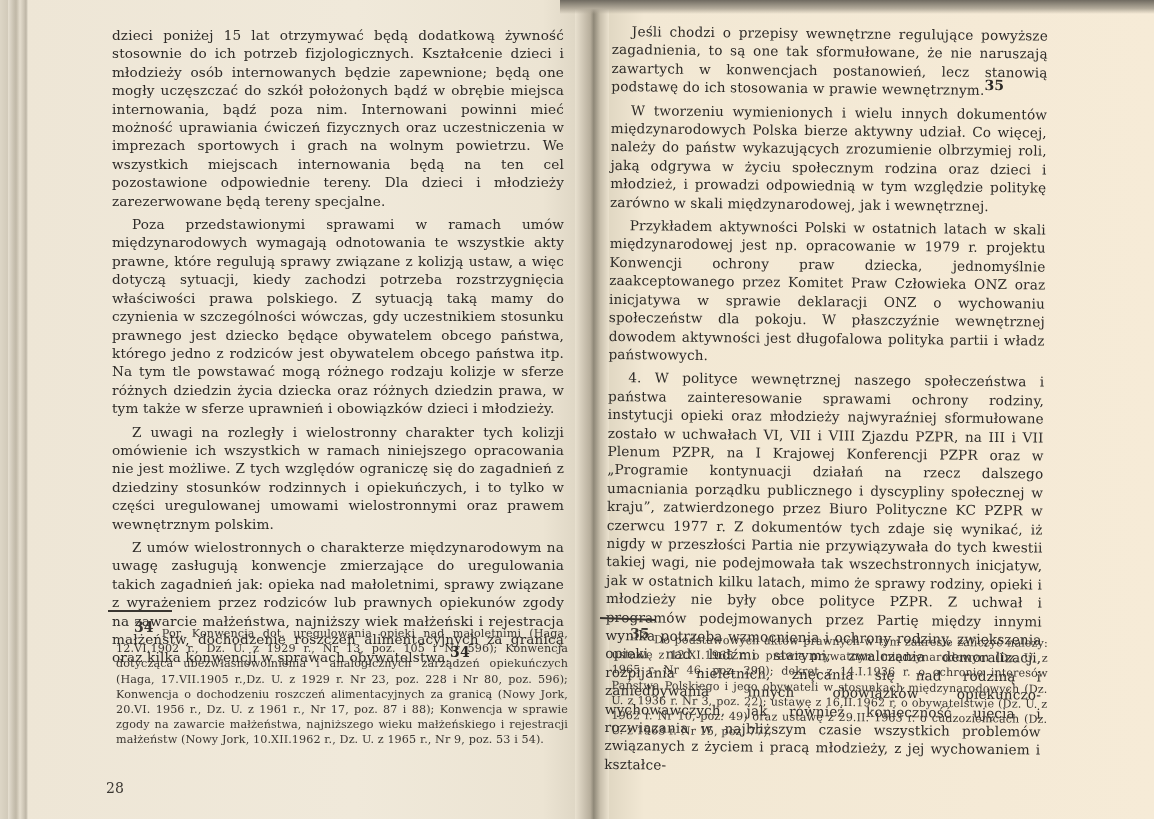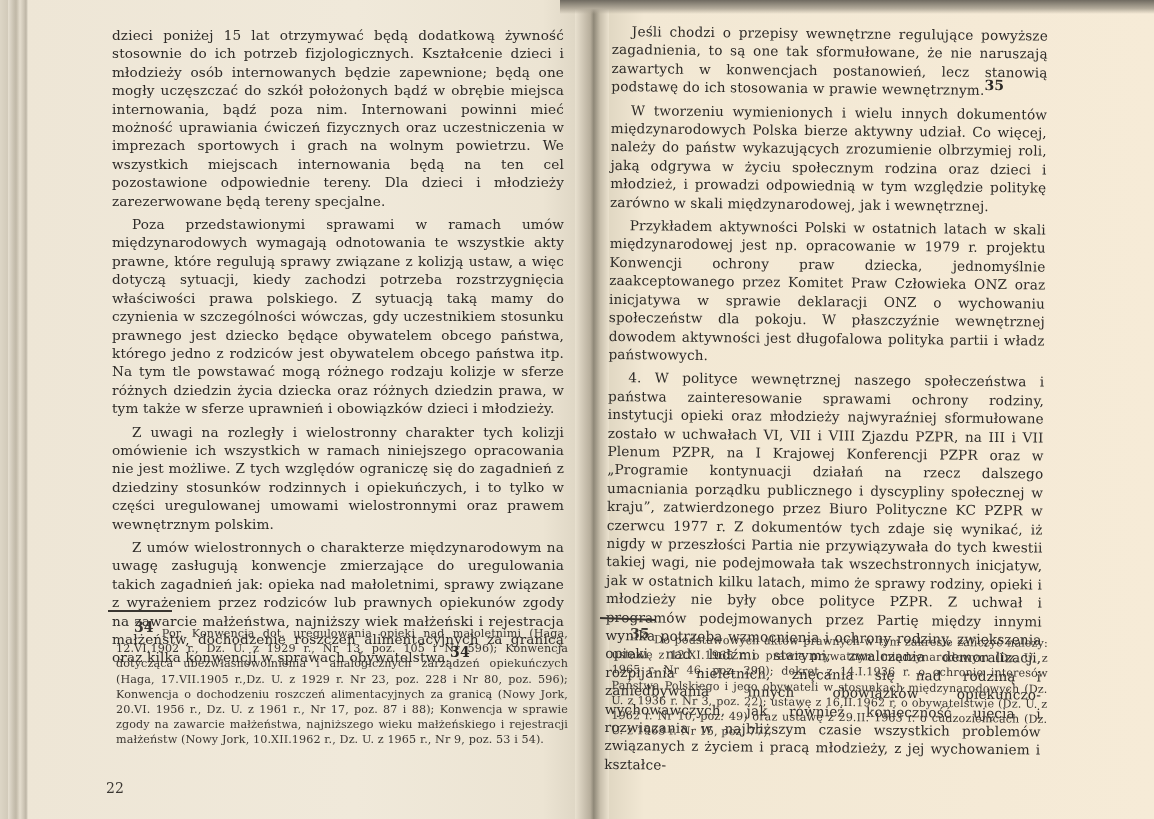--- a/index.html
+++ b/index.html
@@ -67,21 +67,21 @@
     <p>dzieci poniżej 15 lat otrzymywać będą dodatkową żywność stosownie do ich potrzeb fizjologicznych. Kształcenie dzieci i młodzieży osób internowanych będzie zapewnione; będą one mogły uczęszczać do szkół położonych bądź w obrębie miejsca internowania, bądź poza nim. Internowani powinni mieć możność uprawiania ćwiczeń fizycznych oraz uczestniczenia w imprezach sportowych i grach na wolnym powietrzu. We wszystkich miejscach internowania będą na ten cel pozostawione odpowiednie tereny. Dla dzieci i młodzieży zarezerwowane będą tereny specjalne.</p>
     <p class="ind gap">Poza przedstawionymi sprawami w ramach umów międzynarodowych wymagają odnotowania te wszystkie akty prawne, które regulują sprawy związane z kolizją ustaw, a więc dotyczą sytuacji, kiedy zachodzi potrzeba rozstrzygnięcia właściwości prawa polskiego. Z sytuacją taką mamy do czynienia w szczególności wówczas, gdy uczestnikiem stosunku prawnego jest dziecko będące obywatelem obcego państwa, którego jedno z rodziców jest obywatelem obcego państwa itp. Na tym tle powstawać mogą różnego rodzaju kolizje w sferze różnych dziedzin życia dziecka oraz różnych dziedzin prawa, w tym także w sferze uprawnień i obowiązków dzieci i młodzieży.</p>
     <p class="ind gap">Z uwagi na rozległy i wielostronny charakter tych kolizji omówienie ich wszystkich w ramach niniejszego opracowania nie jest możliwe. Z tych względów ograniczę się do zagadnień z dziedziny stosunków rodzinnych i opiekuńczych, i to tylko w części uregulowanej umowami wielostronnymi oraz prawem wewnętrznym polskim.</p>
     <p class="ind gap"><span>Z umów wielostronnych o charakterze międzynarodowym na uwagę zasługują konwencje zmierzające do uregulowania takich zagadnień jak: opieka nad małoletnimi, sprawy związane z wyrażeniem przez rodziców lub prawnych opiekunów zgody na zawarcie małżeństwa, najniższy wiek małżeński i rejestracja małżeństw, dochodzenie roszczeń alimentacyjnych za granicą oraz kilka konwencji w sprawach obywatelstwa.</span><sup>34</sup></p>
   </div>
 
   <div class="rule rule-left"></div>
   <div class="fn left-fn">
     <p><sup>34</sup> <span>Por. Konwencja dot. uregulowania opieki nad małoletnimi (Haga, 12.VI.1902 r., Dz. U. z 1929 r., Nr 13, poz. 105 i Nr 596); Konwencja dotycząca ubezwłasnowolnienia i analogicznych zarządzeń opiekuńczych (Haga, 17.VII.1905 r.,Dz. U. z 1929 r. Nr 23, poz. 228 i Nr 80, poz. 596); Konwencja o dochodzeniu roszczeń alimentacyjnych za granicą (Nowy Jork, 20.VI. 1956 r., Dz. U. z 1961 r., Nr 17, poz. 87 i 88); Konwencja w sprawie zgody na zawarcie małżeństwa, najniższego wieku małżeńskiego i rejestracji małżeństw (Nowy Jork, 10.XII.1962 r., Dz. U. z 1965 r., Nr 9, poz. 53 i 54).</span></p>
   </div>
-  <div class="page-num pn-left">22</div>
+  <div class="page-num pn-left">28</div>
 
   <div class="text right-body">
     <p class="ind"><span>Jeśli chodzi o przepisy wewnętrzne regulujące powyższe zagadnienia, to są one tak sformułowane, że nie naruszają zawartych w konwencjach postanowień, lecz stanowią podstawę do ich stosowania w prawie wewnętrznym.</span><sup>35</sup></p>
     <p class="ind gap">W tworzeniu wymienionych i wielu innych dokumentów międzynarodowych Polska bierze aktywny udział. Co więcej, należy do państw wykazujących zrozumienie olbrzymiej roli, jaką odgrywa w życiu społecznym rodzina oraz dzieci i młodzież, i prowadzi odpowiednią w tym względzie politykę zarówno w skali międzynarodowej, jak i wewnętrznej.</p>
     <p class="ind gap">Przykładem aktywności Polski w ostatnich latach w skali międzynarodowej jest np. opracowanie w 1979 r. projektu Konwencji ochrony praw dziecka, jednomyślnie zaakceptowanego przez Komitet Praw Człowieka ONZ oraz inicjatywa w sprawie deklaracji ONZ o wychowaniu społeczeństw dla pokoju. W płaszczyźnie wewnętrznej dowodem aktywności jest długofalowa polityka partii i władz państwowych.</p>
     <p class="ind gap">4. W polityce wewnętrznej naszego społeczeństwa i państwa zainteresowanie sprawami ochrony rodziny, instytucji opieki oraz młodzieży najwyraźniej sformułowane zostało w uchwałach VI, VII i VIII Zjazdu PZPR, na III i VII Plenum PZPR, na I Krajowej Konferencji PZPR oraz w „Programie kontynuacji działań na rzecz dalszego umacniania porządku publicznego i dyscypliny społecznej w kraju”, zatwierdzonego przez Biuro Polityczne KC PZPR w czerwcu 1977 r. Z dokumentów tych zdaje się wynikać, iż nigdy w przeszłości Partia nie przywiązywała do tych kwestii takiej wagi, nie podejmowała tak wszechstronnych inicjatyw, jak w ostatnich kilku latach, mimo że sprawy rodziny, opieki i młodzieży nie były obce polityce PZPR. Z uchwał i programów podejmowanych przez Partię między innymi wynika potrzeba wzmocnienia i ochrony rodziny, zwiększenia opieki nad ludźmi starymi, zwalczania demoralizacji, rozpijania nieletnich, znęcania się nad rodziną i zaniedbywania innych obowiązków opiekuńczo-wychowawczych, jak również konieczność ujęcia i rozwiązania w najbliższym czasie wszystkich problemów związanych z życiem i pracą młodzieży, z jej wychowaniem i kształce-</p>
   </div>
 
   <div class="rule rule-right"></div>
   <div class="fn right-fn">

